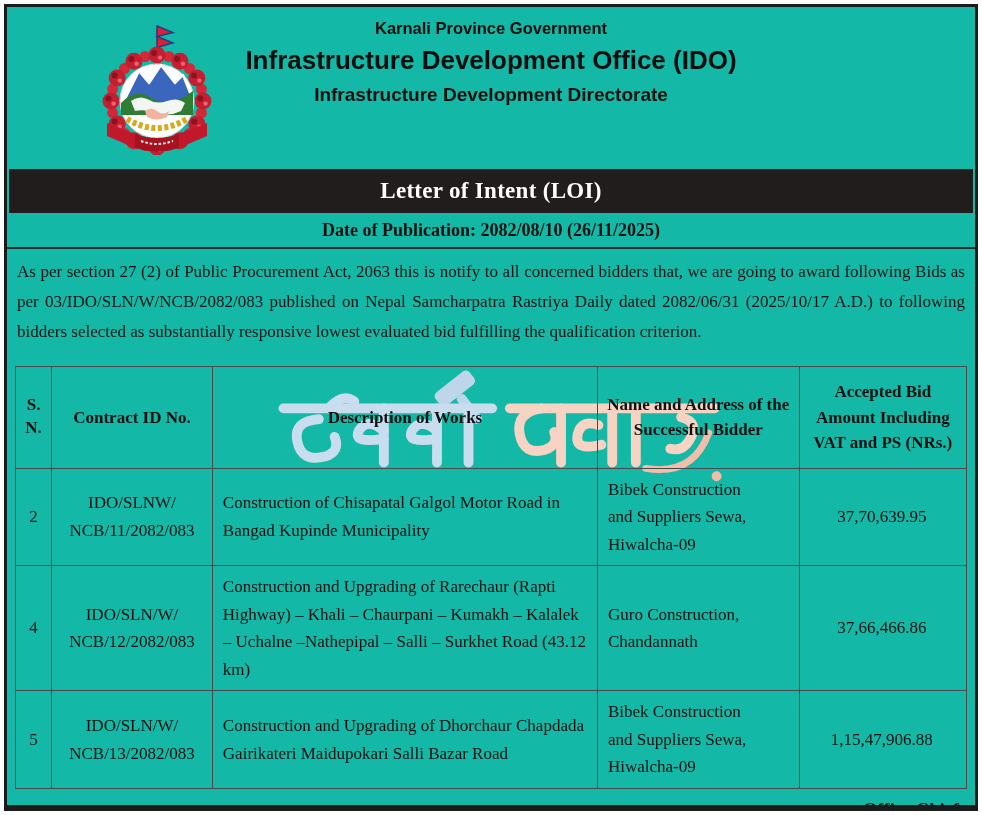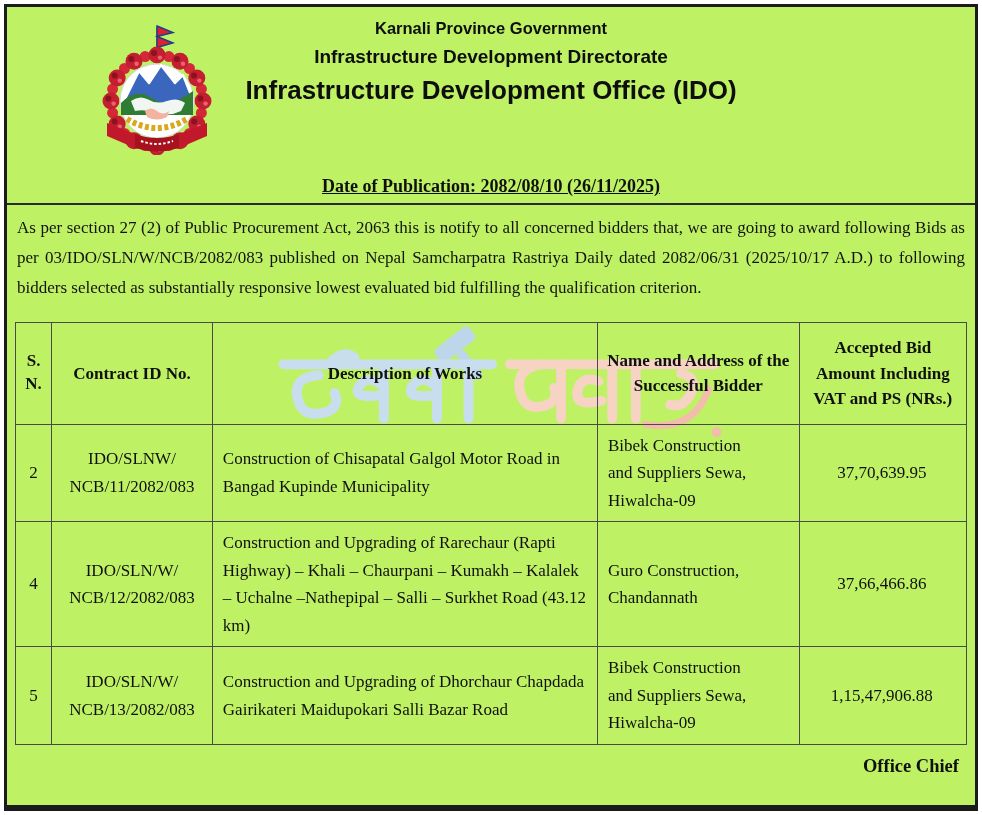--- a/index.html
+++ b/index.html
@@ -4,41 +4,41 @@
 <style>
   * { box-sizing: border-box; margin: 0; padding: 0; }
   html, body { background: #ffffff; }
   body {
     width: 982px; height: 815px; position: relative;
     font-family: "Liberation Serif", serif; color: #101010;
   }
   .page {
     position: absolute; inset: 4px;
     border: 3px solid #1b1b1b; border-bottom-width: 6px;
-    background: #bef264; overflow: hidden;
+    background: #14b8a6; overflow: hidden;
   }
   
   .header { position: relative; text-align: center; padding-top: 12px; height: 162px; }
   .emblem { position: absolute; left: 84px; top: 16px; width: 132px; height: 132px; }
   .header .hl { font-family: "Liberation Sans", sans-serif; font-weight: bold; color: #0e0e0e; }
   .hl1 { font-size: 16.5px; }
   .hl2 { font-size: 19px; margin-top: 9px; }
   .hl3 { font-size: 19px; margin-top: 8px; }
   .hl4 { font-size: 26px; margin-top: 7px; }
   .hl5 { font-size: 17px; margin-top: 8px; }
   
   .banner {
     margin: 0 2px; height: 44px; line-height: 44px;
     background: #211d1c; color: #ffffff; text-align: center;
     font-weight: bold; font-size: 23px; letter-spacing: 0.3px;
   }
   
   .date-row {
     text-align: center; font-weight: bold; font-size: 18px;
-    padding: 7px 15px 6px; border-bottom: 2px solid #2b2b2b; text-decoration: underline;
+    padding: 7px 15px 6px; border-bottom: 2px solid #2b2b2b;
   }
   
   .notice {
     font-size: 17px; line-height: 30px; text-align: justify;
     padding: 8px 10px 5px; color: #131313; height: 117px;
   }
   .notice b { font-weight: normal; }
   
   .table-wrap { position: relative; margin: 0 8px; }
   .watermark {
@@ -146,24 +146,27 @@
       </g>
 
       <g>
         <path d="M16,100 L44,111 L44,125 L16,113 Z" fill="#c1182b"></path>
         <path d="M116,100 L88,111 L88,125 L116,113 Z" fill="#c1182b"></path>
         <path d="M44,111 Q66,119 88,111 L88,125 Q66,132 44,125 Z" fill="#a8121f"></path>
         <path d="M50,118 Q66,124 82,118" stroke="#ffffff" stroke-width="2" stroke-dasharray="2.5 2" fill="none"></path>
       </g>
     </svg>
     <div class="hl hl1">Karnali Province Government</div>
+    <div class="hl hl4">Infrastructure Development Office (IDO)</div>
     <div class="hl hl3">Infrastructure Development Directorate</div>
-    <div class="hl hl4">Infrastructure Development Office (IDO)</div>
-  </div>
-
+  </div>
+
+  <div class="banner">
+    <span>Letter of Intent (LOI)</span>
+  </div>
 
   <div class="date-row">
     <span>Date of Publication: 2082/08/10 (26/11/2025)</span>
   </div>
 
   <div class="notice" id="notice"><b>As per section 27 (2) of Public Procurement</b><span> Act, 2063 this is notify  to all concerned bidders that, we are going to award following Bids as per  </span><b>03/IDO/SLN/W/NCB/2082/083</b><span> published on Nepal Samcharpatra Rastriya Daily dated </span><b>2082/06/31 (2025/10/17 A.D.)</b><span> to following bidders selected as substantially responsive lowest evaluated bid fulfilling the qualification criterion.</span></div>
 
   <div class="table-wrap">
     <svg class="watermark" viewBox="0 0 460 128" aria-label="ठेक्का बजार">
 

